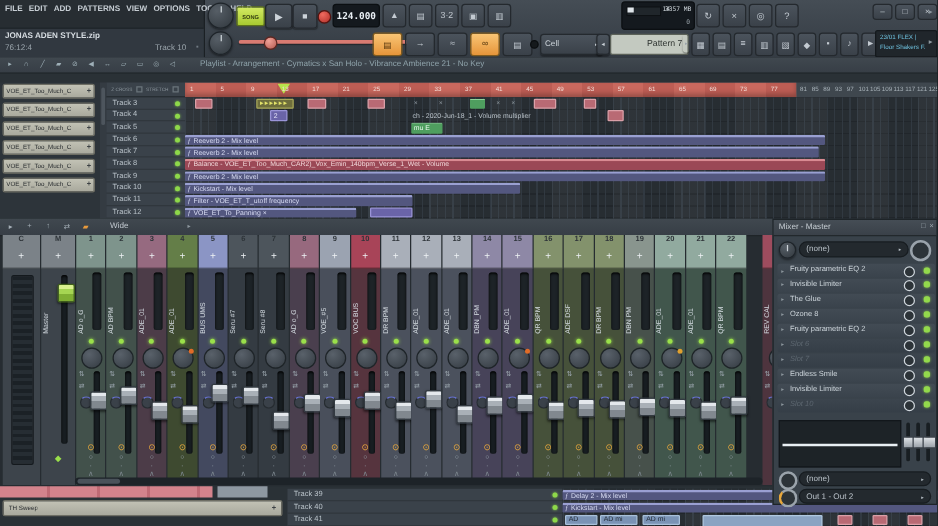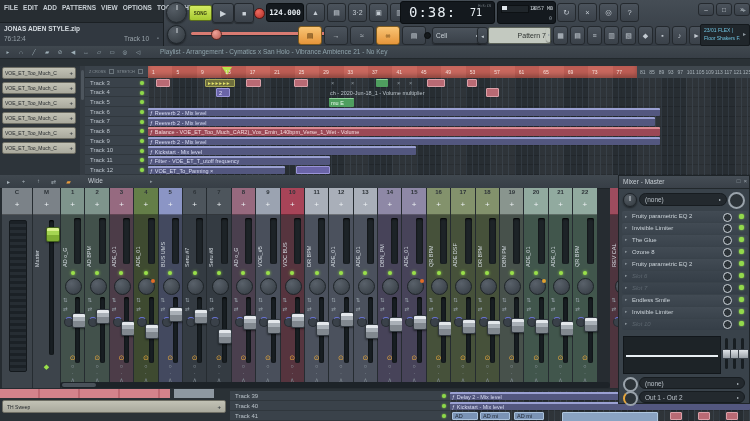--- a/index.html
+++ b/index.html
@@ -225,25 +225,20 @@
   <div id="stop-btn" class="abs btn">■</div>
   <div id="rec-btn" class="abs"></div>
   <div id="tempo" class="abs lcd">124.000</div>
   <div id="ic-transport_extra" class="abs">
       <div class="icon-btn">▲</div>
       <div class="icon-btn">▤</div>
       <div class="icon-btn">3·2</div>
       <div class="icon-btn">▣</div>
       <div class="icon-btn">▥</div>
     </div>
-  <div id="time-lcd" class="abs lcd">
-    <span id="time-main">0:38:</span>
-    <span id="time-frac">71</span>
-    <span id="time-unit">M:S:CS</span>
-  </div>
   <div id="cpu-lcd" class="abs lcd">
     <div id="cpu-bar">
         <i id="cpu-sq"></i>
       </div>
     <span id="cpu-val">14</span>
     <span id="cpu-mem">3357 MB</span>
     <span id="cpu-zero">0</span>
   </div>
   <div id="ic-system" class="abs">
       <div class="icon-btn">↻</div>

